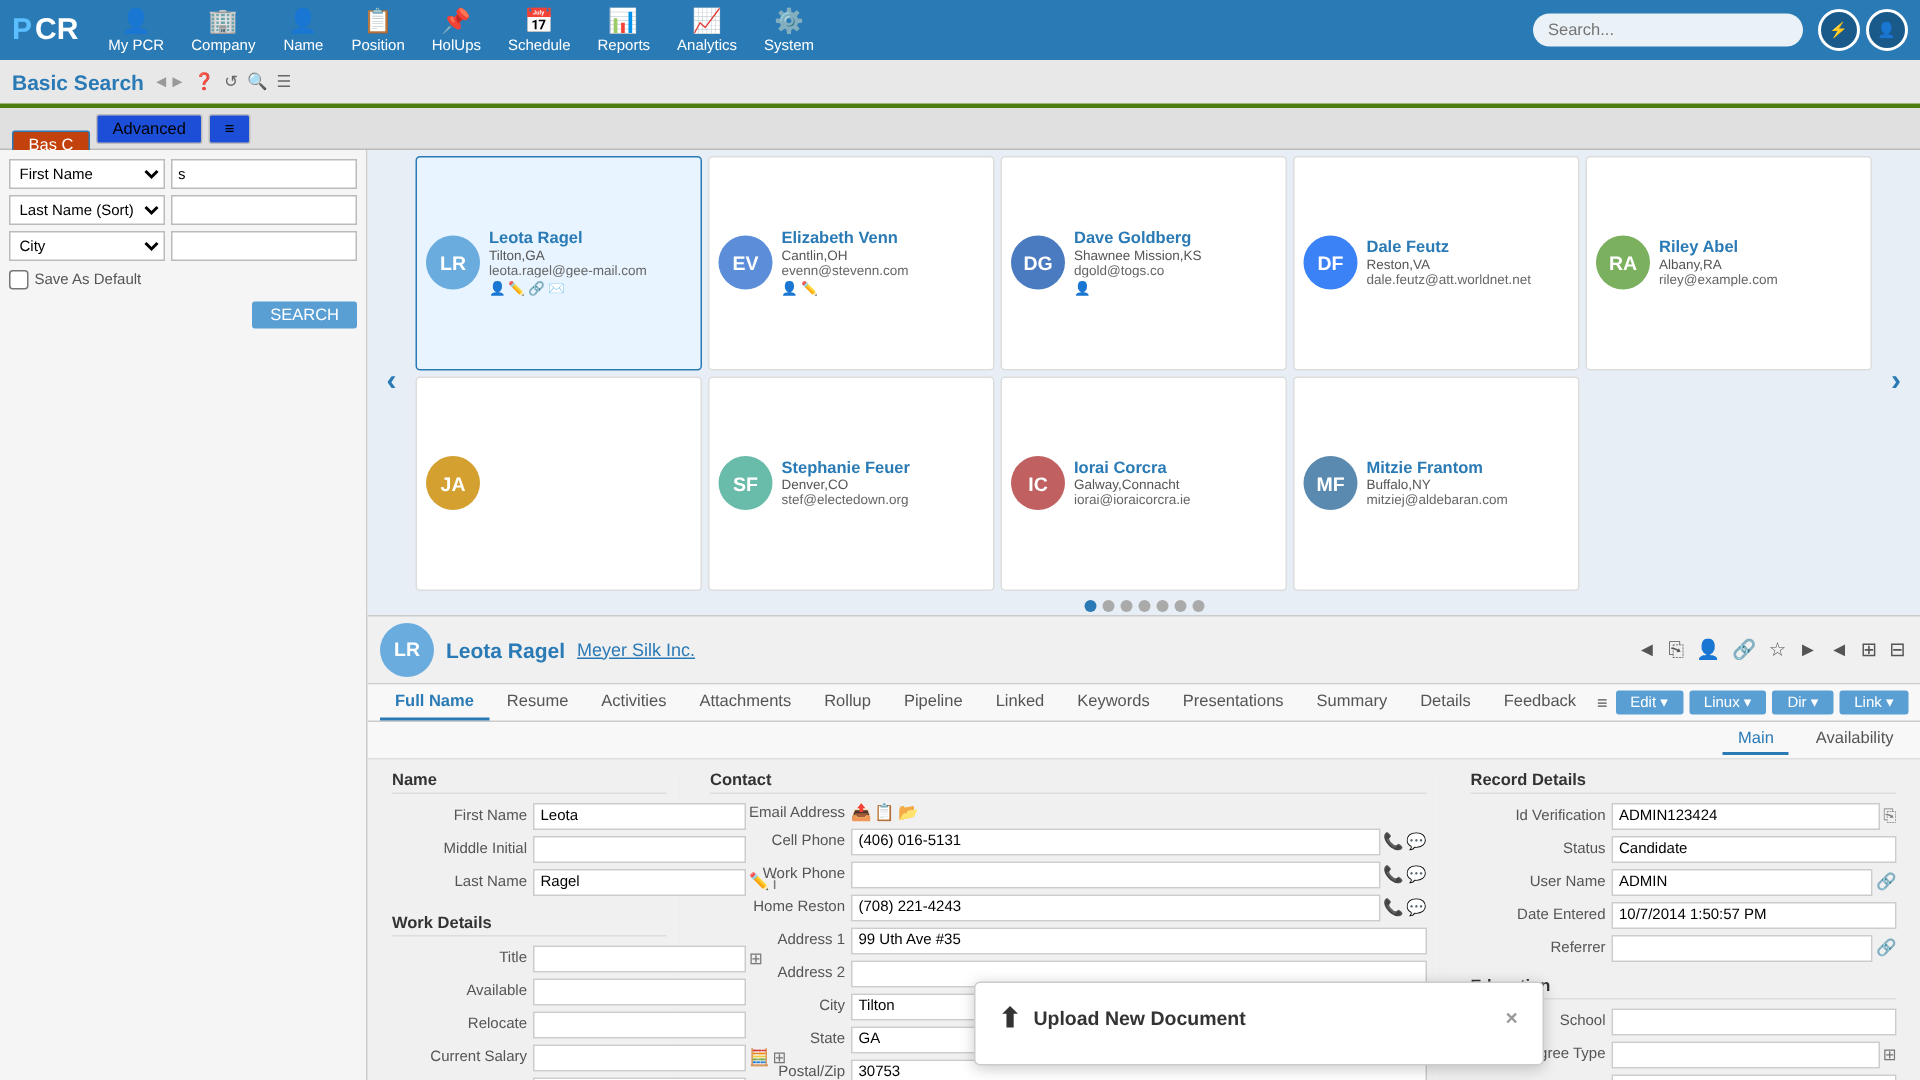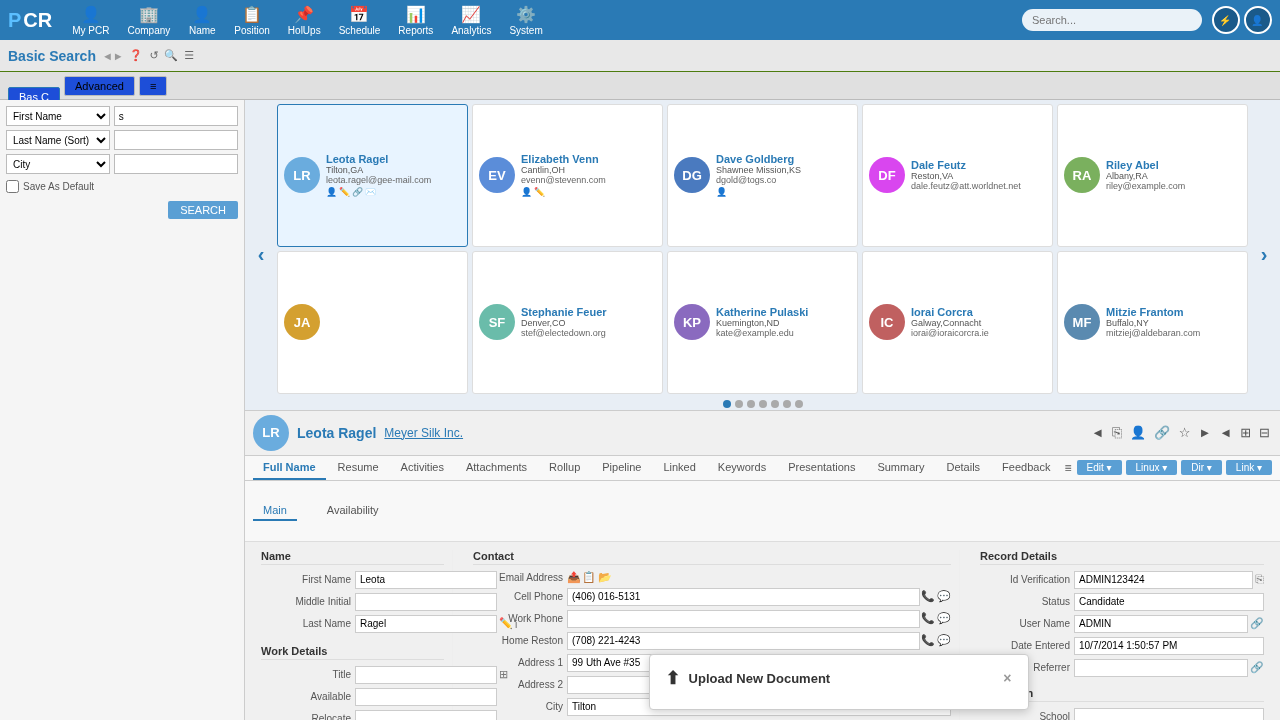--- a/index.html
+++ b/index.html
@@ -11,24 +11,24 @@
     .logo-p { color: #5bbfff; font-size: 20px; font-weight: 900; }
     .logo-cr { color: white; font-size: 20px; font-weight: 900; }
     .nav-item { display: flex; flex-direction: column; align-items: center; color: white; padding: 2px 8px; cursor: pointer; font-size: 10px; min-width: 44px; }
     .nav-icon { font-size: 16px; margin-bottom: 1px; }
     .nav-search { margin-left: auto; }
     .nav-search input { width: 180px; height: 22px; border-radius: 11px; border: none; padding: 0 10px; font-size: 11px; background: rgba(255,255,255,0.9); }
     .nav-user { display: flex; align-items: center; gap: 4px; color: white; margin-left: 8px; }
     .user-avatar { width: 28px; height: 28px; border-radius: 50%; background: #1a5a8a; border: 2px solid white; display: flex; align-items: center; justify-content: center; color: white; font-size: 10px; }
 
     
-    .search-bar-row { background: #e8e8e8; border-bottom: 1px solid #4d7c0f; padding: 4px 8px; display: flex; align-items: center; gap: 6px; height: 32px; }
+    .search-bar-row { background: #e8e8e8; border-bottom: 3px solid #4d7c0f; padding: 4px 8px; display: flex; align-items: center; gap: 6px; height: 32px; }
     .page-title { font-size: 14px; font-weight: bold; color: #2a7ab5; }
     .search-tab { padding: 3px 10px; border: 1px solid #bbb; background: #1d4ed8; cursor: pointer; font-size: 11px; border-radius: 2px; }
-    .search-tab.active { background: #1d4ed8; color: white; border-color: #2a7ab5; margin-top: 23px; }
+    .search-tab.active { background: #c2410c; color: white; border-color: #2a7ab5; margin-top: 23px; }
 
     
     .tabs-row { background: #e0e0e0; border-bottom: 1px solid #bbb; display: flex; align-items: center; padding: 2px 8px; height: 28px; gap: 4px; }
 
     
     .left-panel { width: 245px; min-width: 245px; background: #f5f5f5; border-right: 1px solid #ccc; padding: 6px; display: flex; flex-direction: column; gap: 4px; }
     .field-row { display: flex; align-items: center; gap: 4px; }
     .field-label-sel { flex: 1; }
     .field-label-sel select { width: 100%; font-size: 10px; padding: 2px; border: 1px solid #bbb; background: white; height: 20px; }
     .field-input { flex: 1.2; }
@@ -59,21 +59,21 @@
     .dh-icon { font-size: 13px; color: #555; cursor: pointer; padding: 2px; }
 
     
     .detail-tabs { display: flex; align-items: center; border-bottom: 1px solid #ccc; background: #f8f8f8; padding: 0 8px; gap: 2px; }
     .dtab { padding: 5px 10px; font-size: 11px; cursor: pointer; border-bottom: 2px solid transparent; color: #555; }
     .dtab.active { color: #2a7ab5; border-bottom-color: #2a7ab5; font-weight: bold; }
     .dtab-actions { margin-left: auto; display: flex; gap: 4px; }
     .dtab-btn { background: #5a9fd4; color: white; border: none; padding: 2px 10px; font-size: 10px; border-radius: 2px; cursor: pointer; }
 
     
-    .main-tab-row { display: flex; gap: 20px; border-bottom: 1px solid #ddd; background: #f8f8f8; padding: 20px 8px; }
+    .main-tab-row { display: flex; gap: 8px; border-bottom: 1px solid #ddd; background: #f8f8f8; padding: 2px 8px; justify-content: flex-end; }
     .mtab { padding: 3px 10px; font-size: 11px; cursor: pointer; color: #555; border-bottom: 2px solid transparent; }
     .mtab.active { color: #2a7ab5; border-bottom-color: #2a7ab5; }
 
     
     .form-content { display: flex; padding: 8px; gap: 12px; }
     .form-section-title { font-size: 11px; font-weight: bold; color: #333; margin-bottom: 6px; border-bottom: 1px solid #ddd; padding-bottom: 2px; }
     .form-row { display: flex; align-items: center; margin-bottom: 4px; gap: 4px; }
     .form-label { width: 90px; font-size: 10px; color: #555; text-align: right; flex-shrink: 0; }
     .form-field { flex: 1; display: flex; align-items: center; gap: 2px; }
     .form-input { flex: 1; border: 1px solid #ccc; padding: 2px 4px; font-size: 10px; height: 18px; background: white; }
@@ -239,21 +239,21 @@
             <div class="card-info">
               <div class="card-name">Dave Goldberg</div>
               <div class="card-sub">Shawnee Mission,KS</div>
               <div class="card-email">dgold@togs.co</div>
               <div class="card-icons">
                 <span class="card-icon-btn">👤</span>
               </div>
             </div>
           </div>
           <div class="person-card">
-            <div class="card-avatar" style="background:#d946ef;">DF</div>
+            <div class="card-avatar" style="background:#3b82f6;">DF</div>
             <div class="card-info">
               <div class="card-name">Dale Feutz</div>
               <div class="card-sub">Reston,VA</div>
               <div class="card-email">dale.feutz@att.worldnet.net</div>
             </div>
           </div>
           <div class="person-card">
             <div class="card-avatar" style="background:#7ab05e;">RA</div>
             <div class="card-info">
               <div class="card-name">Riley Abel</div>
@@ -264,28 +264,20 @@
 
           <div class="person-card">
             <div class="card-avatar" style="background:#d4a030;">JA</div>
           </div>
           <div class="person-card">
             <div class="card-avatar" style="background:#6abcaa;">SF</div>
             <div class="card-info">
               <div class="card-name">Stephanie Feuer</div>
               <div class="card-sub">Denver,CO</div>
               <div class="card-email">stef@electedown.org</div>
-            </div>
-          </div>
-          <div class="person-card">
-            <div class="card-avatar" style="background:#8a6abf;">KP</div>
-            <div class="card-info">
-              <div class="card-name">Katherine Pulaski</div>
-              <div class="card-sub">Kuemington,ND</div>
-              <div class="card-email">kate@example.edu</div>
             </div>
           </div>
           <div class="person-card">
             <div class="card-avatar" style="background:#c06060;">IC</div>
             <div class="card-info">
               <div class="card-name">Iorai Corcra</div>
               <div class="card-sub">Galway,Connacht</div>
               <div class="card-email">iorai@ioraicorcra.ie</div>
             </div>
           </div>

